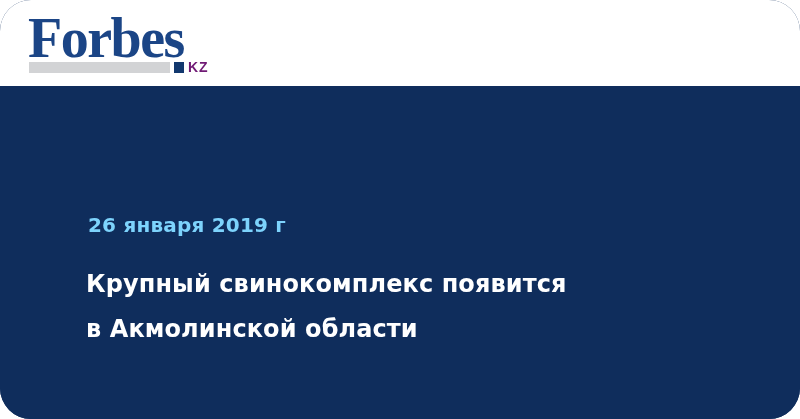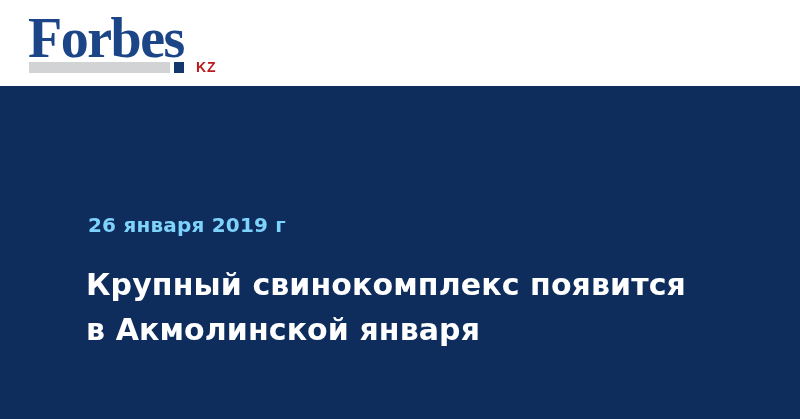--- a/index.html
+++ b/index.html
@@ -12,20 +12,21 @@
     overflow: hidden;
     background: #ffffff;
     font-family: "Liberation Sans", sans-serif;
   }
   .page {
     position: relative;
     width: 800px;
     height: 419px;
     background: #0f2d5c;
     overflow: hidden;
+    border-radius: 31px;
   }
 
   
   .header {
     position: absolute;
     left: 0;
     top: 0;
     width: 800px;
     height: 86px;
     background: #ffffff;
@@ -61,28 +62,28 @@
   .logo-square {
     position: absolute;
     left: 146px;
     top: 50px;
     width: 10px;
     height: 11px;
     background: #12386e;
   }
   .logo-kz {
     position: absolute;
-    left: 168px;
+    left: 160px;
     top: 48px;
     font-family: "Liberation Sans", sans-serif;
     font-weight: bold;
     font-size: 14px;
     line-height: 14px;
     letter-spacing: 1px;
-    color: #b91c1c;
+    color: #701a75;
   }
 
   
   .hero {
     position: absolute;
     left: 0;
     top: 86px;
     width: 800px;
     height: 333px;
     background: #0f2d5c;
@@ -99,21 +100,21 @@
     white-space: nowrap;
     letter-spacing: 0.2px;
   }
   .article-title {
     position: absolute;
     left: 86px;
     top: 176px;
     width: 660px;
     font-family: "DejaVu Sans", sans-serif;
     font-weight: bold;
-    font-size: 30px;
+    font-size: 24px;
     line-height: 45px;
     color: #ffffff;
     letter-spacing: 0.1px;
   }
   .title-line {
     display: block;
     white-space: nowrap;
   }
 </style>
 </head>
@@ -128,17 +129,17 @@
       <div class="logo-square"></div>
       <div class="logo-kz">KZ</div>
     </div>
   </div>
 
   <div class="hero">
     <div class="article-date">26 января 2019 г</div>
 
     <div class="article-title">
       <span class="title-line">Крупный свинокомплекс появится</span>
-      <span class="title-line">в Акмолинской января</span>
+      <span class="title-line">в Акмолинской области</span>
     </div>
   </div>
 
 </div>
 
 </body></html>

